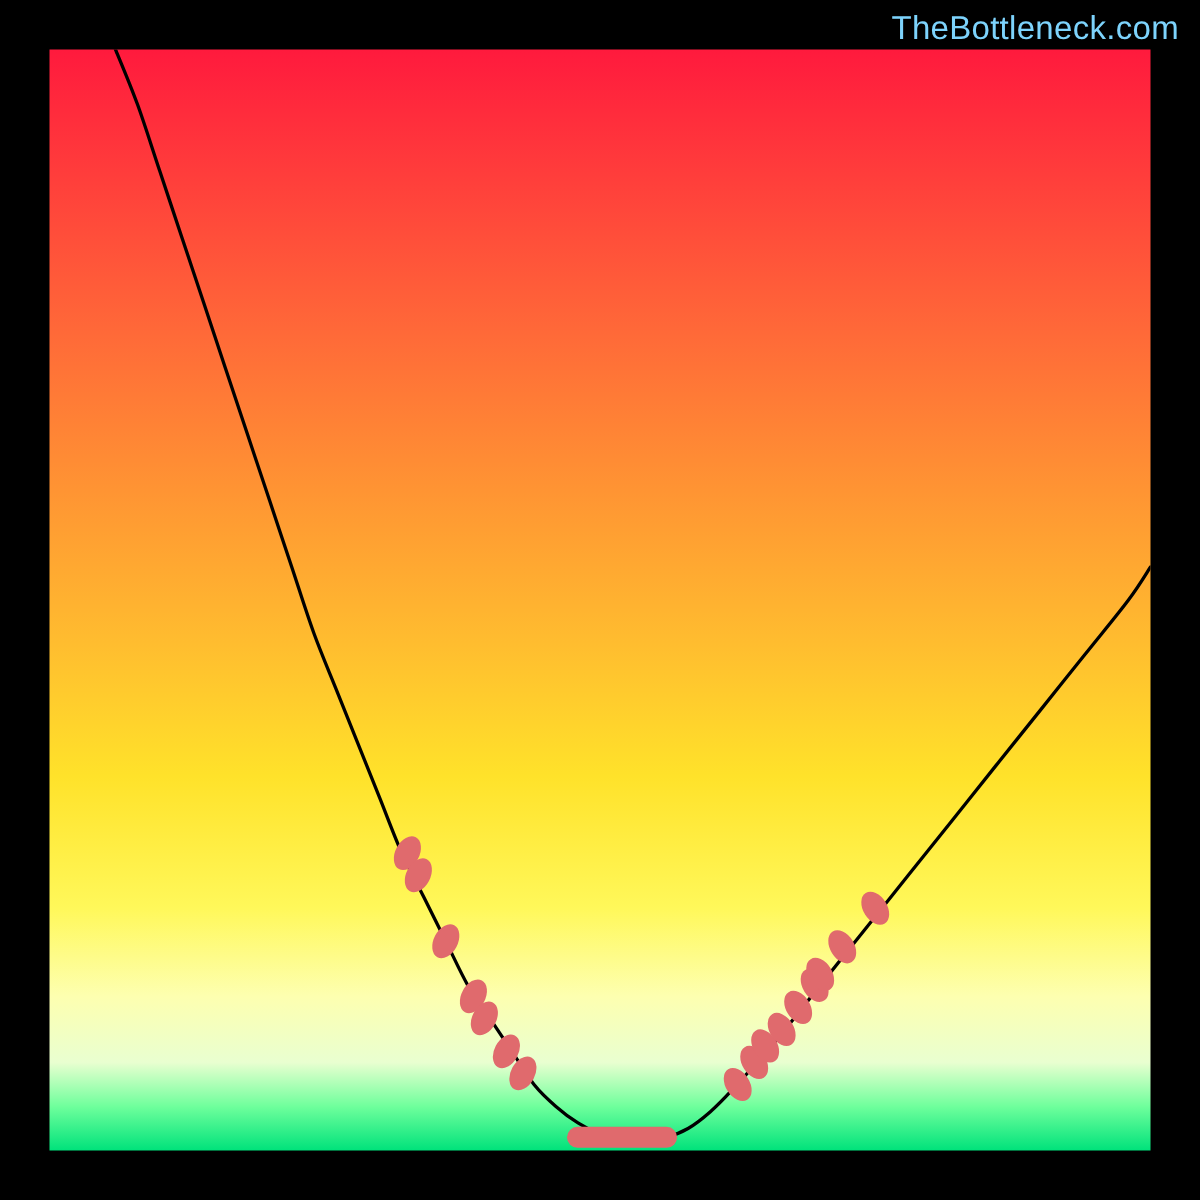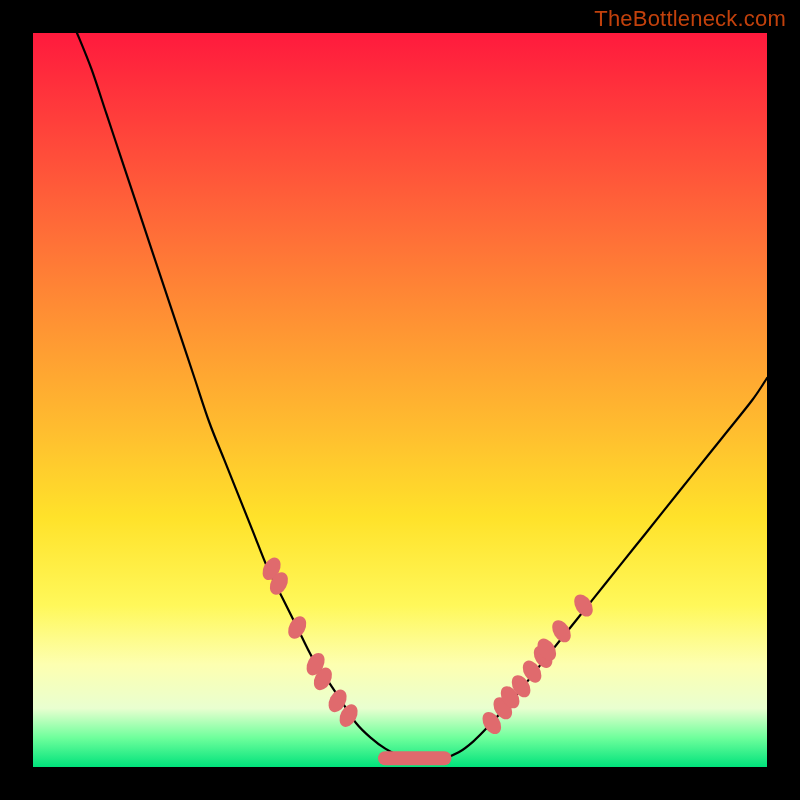--- a/index.html
+++ b/index.html
@@ -38,21 +38,21 @@
       #fdffb0 86%,
       #e9ffd0 92%,
       #6fff9c 96%,
       #00e27b 100%
     );
   }
   .watermark {
     position: absolute;
     top: 6px;
     right: 14px;
-    color: #c2410c;
+    color: #7dd3fc;
     font-size: 22px;
     letter-spacing: 0.2px;
     user-select: none;
   }
   svg.curve {
     position: absolute;
     left: 0;
     top: 0;
     width: 734px;
     height: 734px;

